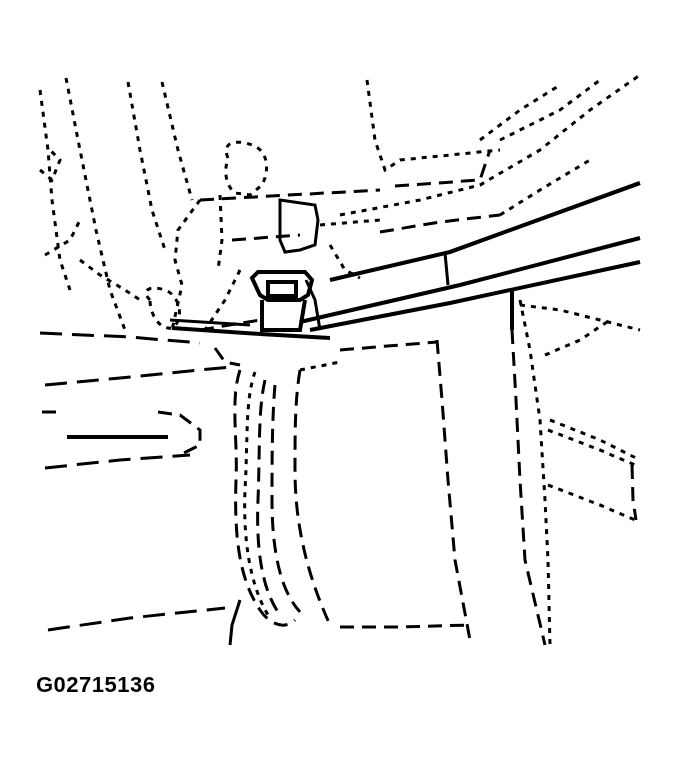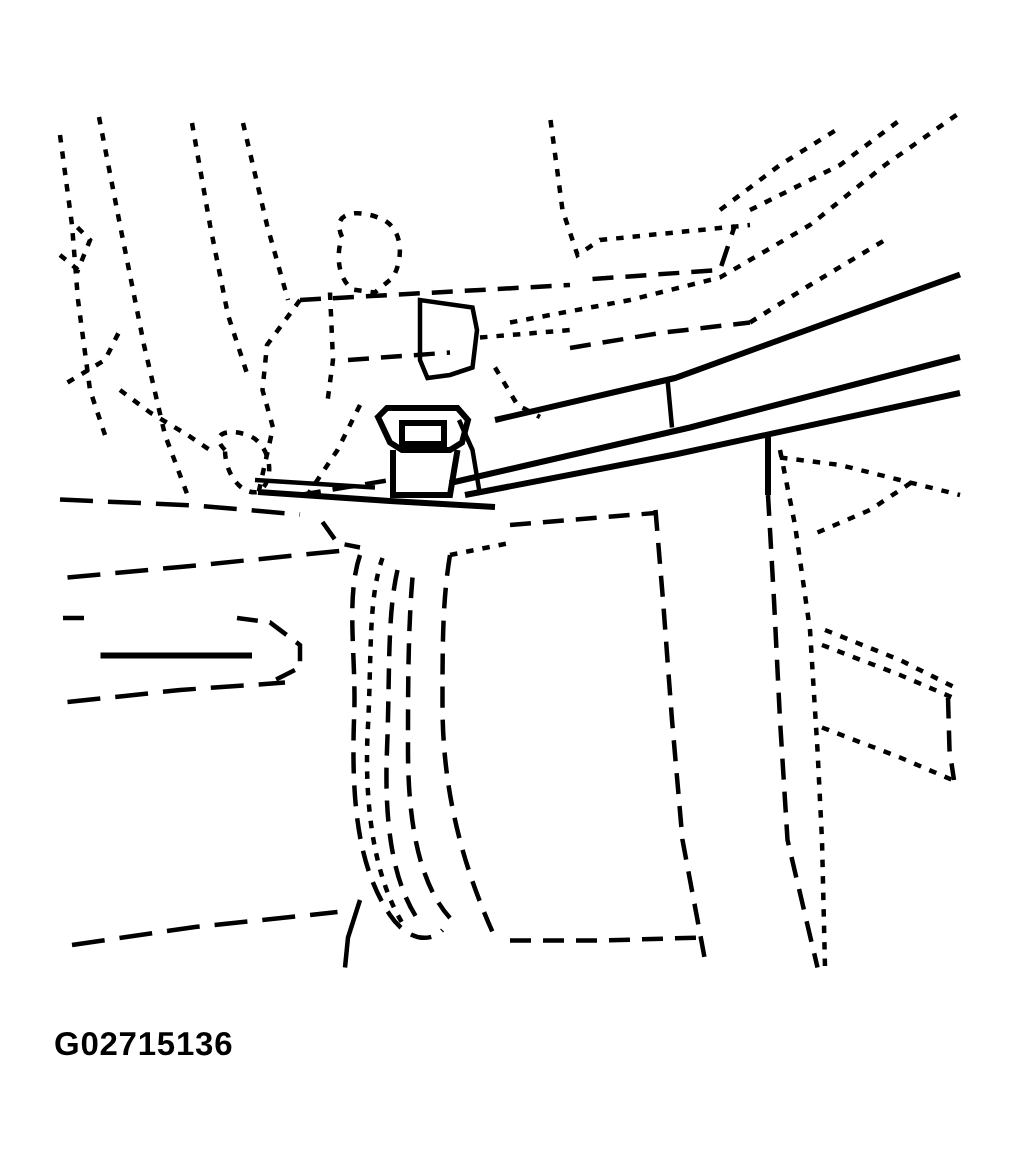--- a/index.html
+++ b/index.html
@@ -32,21 +32,20 @@
     .s { fill: none; stroke: #000; stroke-width: 3; }
     .st { fill: none; stroke: #000; stroke-width: 4; }
     #caption {
       position: absolute;
       left: 36px;
       top: 672px;
       font-size: 22px;
       font-weight: bold;
       color: #000;
       letter-spacing: 0.5px;
-      margin-top: 11px;
     }
   </style>
 </head>
 <body>
 
 <div id="figure">
   <svg viewBox="0 0 679 660" xmlns="http://www.w3.org/2000/svg">
 
     <g>
       <path class="ds" d="M40 90 L48 150 L52 200 L60 260 L70 290"></path>

